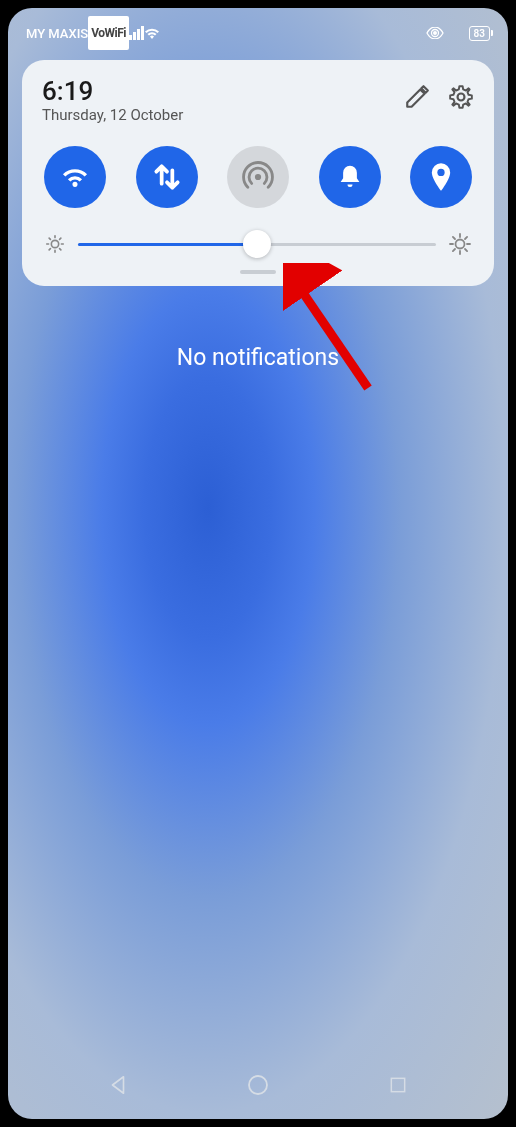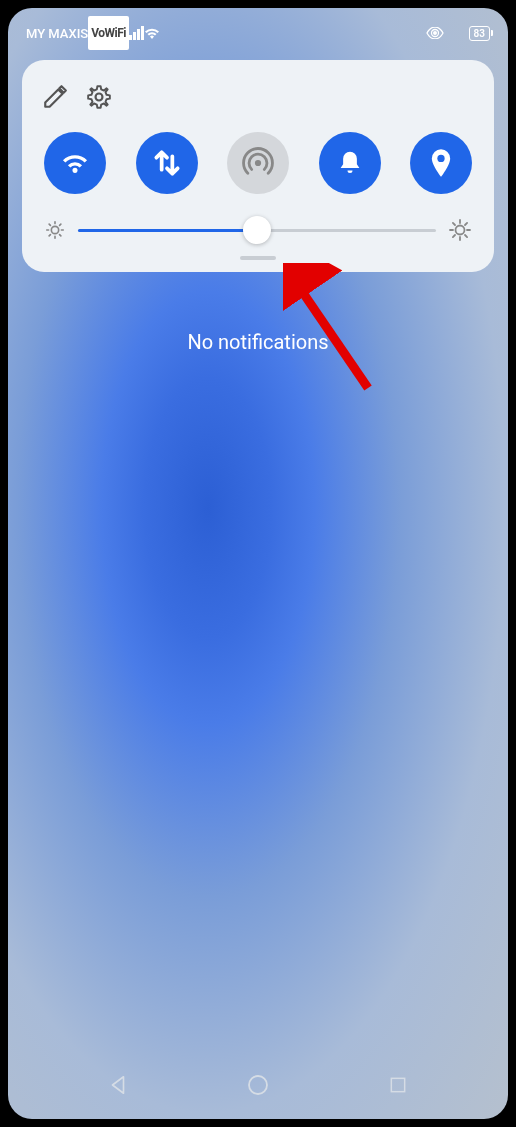--- a/index.html
+++ b/index.html
@@ -144,21 +144,21 @@
     .pull-handle {
       width: 36px;
       height: 4px;
       background: #c8cdd3;
       border-radius: 2px;
       margin: 14px auto 2px auto;
     }
     .no-notif {
       text-align: center;
       color: #fff;
-      font-size: 20px;
+      font-size: 23px;
       margin-top: 58px;
     }
     .arrow-annotation {
       position: absolute;
       left: 275px;
       top: 255px;
       pointer-events: none;
     }
     .nav-bar {
       position: absolute;
@@ -205,20 +205,24 @@
             <path d="M9 0 C4 0 1 6 1 6 S4 12 9 12 S17 6 17 6 S14 0 9 0 Z M9 9.5 A3.5 3.5 0 1 1 9 2.5 A3.5 3.5 0 0 1 9 9.5 Z" fill="none" stroke="#fff" stroke-width="1.3"></path>
             <circle cx="9" cy="6" r="2" fill="#fff"></circle>
           </svg>
       </span>
       <span class="battery-box">83</span>
     </div>
   </div>
 
   <div class="qs-panel">
     <div class="qs-header">
+      <div class="qs-time-block">
+        <div class="qs-time">6:19</div>
+        <div class="qs-date">Thursday, 12 October</div>
+      </div>
       <div class="qs-actions">
         <span>
           <svg width="26" height="26" viewBox="0 0 24 24">
               <path d="M3 21 L3 17 L15 5 L19 9 L7 21 Z M16 4 L18 2 L22 6 L20 8 Z" fill="none" stroke="#555" stroke-width="2" stroke-linejoin="round"></path>
             </svg>
         </span>
         <span>
           <svg width="26" height="26" viewBox="0 0 24 24">
               <circle cx="12" cy="12" r="3.2" fill="none" stroke="#555" stroke-width="2"></circle>
               <path d="M12 2 L13.5 2 L14 5 L16.5 6 L19 4 L20 5 L18 7.5 L19 10 L22 10.5 L22 13.5 L19 14 L18 16.5 L20 19 L19 20 L16.5 18 L14 19 L13.5 22 L10.5 22 L10 19 L7.5 18 L5 20 L4 19 L6 16.5 L5 14 L2 13.5 L2 10.5 L5 10 L6 7.5 L4 5 L5 4 L7.5 6 L10 5 L10.5 2 Z" fill="none" stroke="#555" stroke-width="1.8" stroke-linejoin="round"></path>

